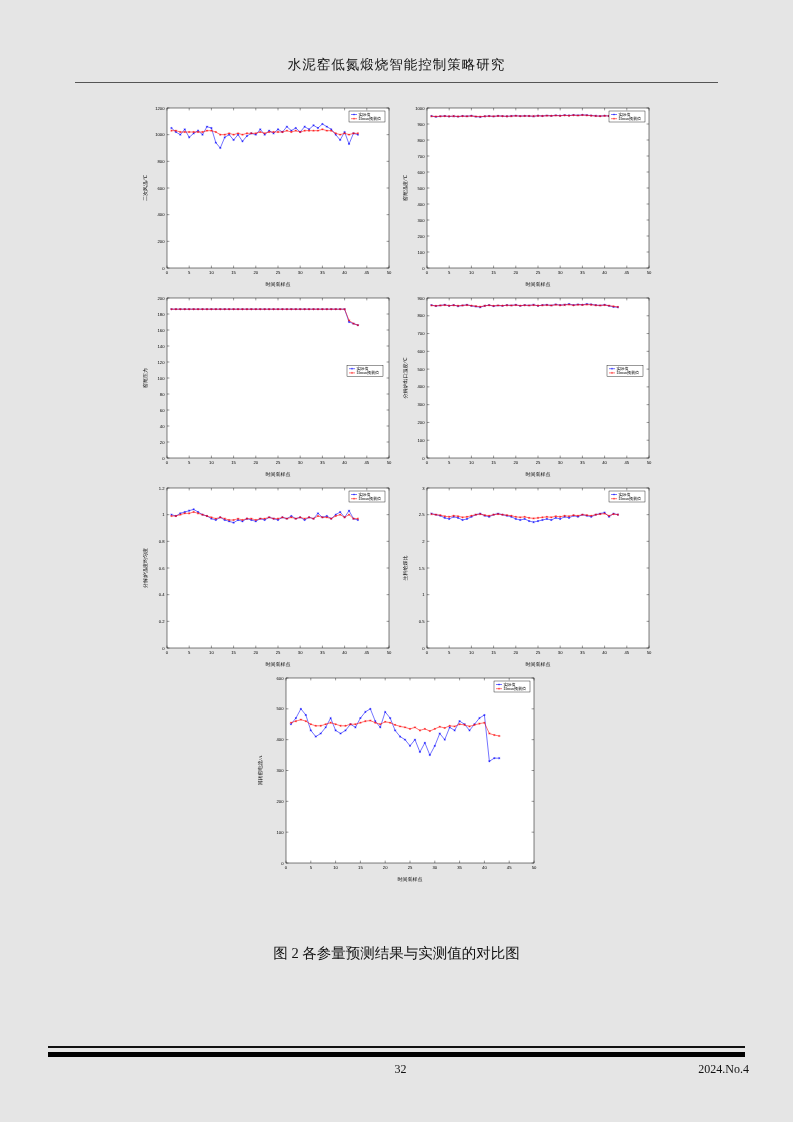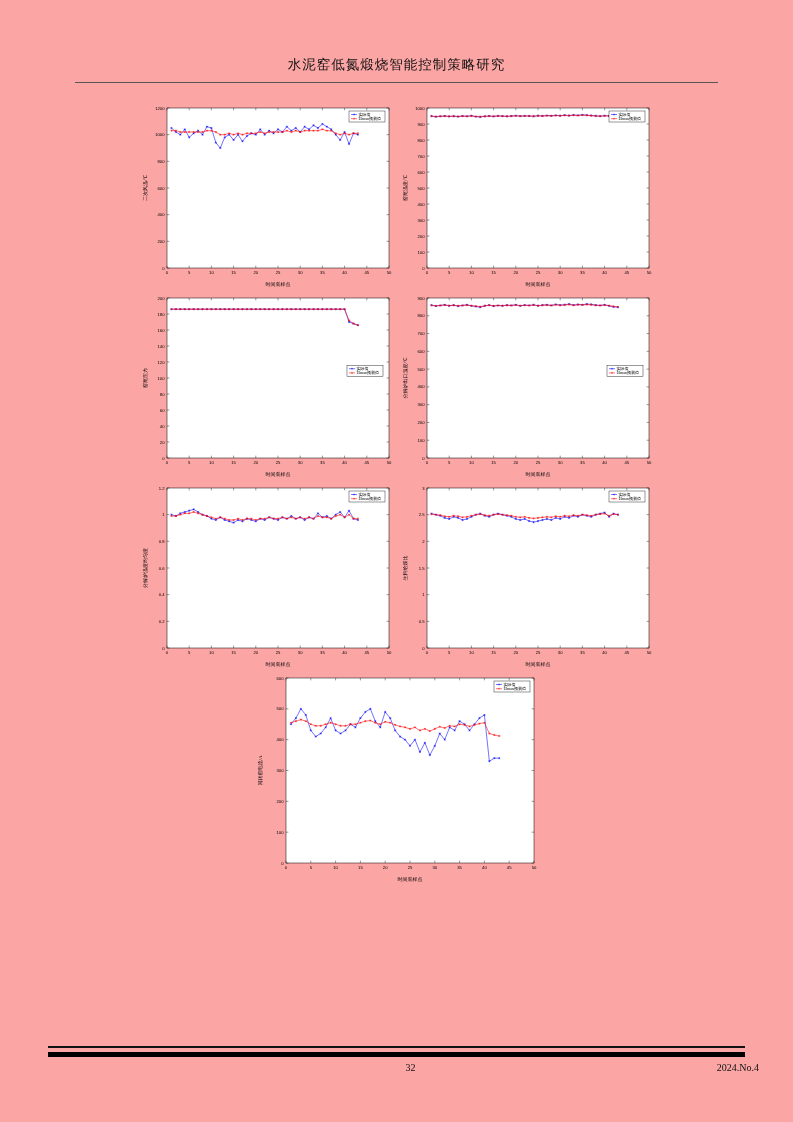--- a/index.html
+++ b/index.html
@@ -5,21 +5,21 @@
   html,body{margin:0;padding:0;}
   body{
     width:793px;height:1122px;
     background:#ffffff;
     font-family:"Liberation Serif", serif;
     position:relative;
     overflow:hidden;
   }
   .page{
     position:absolute;inset:0;
-    background:#fca5a5;
+    background:#e5e5e5;
   }
   .header{
     position:absolute;top:56px;left:0;width:100%;
     text-align:center;
     font-family:"Liberation Serif", serif;
     font-size:13.5px;
     color:#111;
     letter-spacing:1px;
   }
   .header-rule{
@@ -42,22 +42,22 @@
     font-size:14.5px;
     color:#111;
   }
   .footer-rule1{
     position:absolute;top:1046px;left:48px;width:697px;height:2px;background:#111;
   }
   .footer-rule2{
     position:absolute;top:1052px;left:48px;width:697px;height:5px;background:#000;
   }
   .footer{
-    position:absolute;top:1062px;left:62px;width:697px;height:20px;
-    font-size:10px;color:#111;
+    position:absolute;top:1062px;left:52px;width:697px;height:20px;
+    font-size:12px;color:#111;
   }
   .footer .pg{
     position:absolute;left:0;width:100%;text-align:center;
   }
   .footer .iss{
     position:absolute;right:0;
   }
   .tick-label{font-size:4.2px;fill:#000;font-family:"Liberation Sans",sans-serif;}
   .axis-title-cn{font-size:5px;fill:#000;font-family:"Liberation Serif",serif;}
   .leg-text{font-size:4px;fill:#000;font-family:"Liberation Serif",serif;}
@@ -1200,20 +1200,21 @@
             <path d="M246 14.5L248 14.5M247 13.4L247 15.6" stroke="#0000ff" stroke-width="0.35"></path>
             <text x="251.5" y="16" class="leg-text">实际值</text>
             <line x1="244" y1="18.7" x2="250" y2="18.7" stroke="#ff0000" stroke-width="0.55"></line>
             <path d="M246 18.7L248 18.7M247 17.599999999999998L247 19.8" stroke="#ff0000" stroke-width="0.35"></path>
             <text x="251.5" y="20.2" class="leg-text">Elman预测值</text>
           </svg>
         </div>
     </div>
   </div>
 
+  <div class="cap">图 2 各参量预测结果与实测值的对比图</div>
 
   <div class="footer-rule1"></div>
   <div class="footer-rule2"></div>
   <div class="footer">
     <span class="pg">32</span>
     <span class="iss">2024.No.4</span>
   </div>
 
 </div>
 

